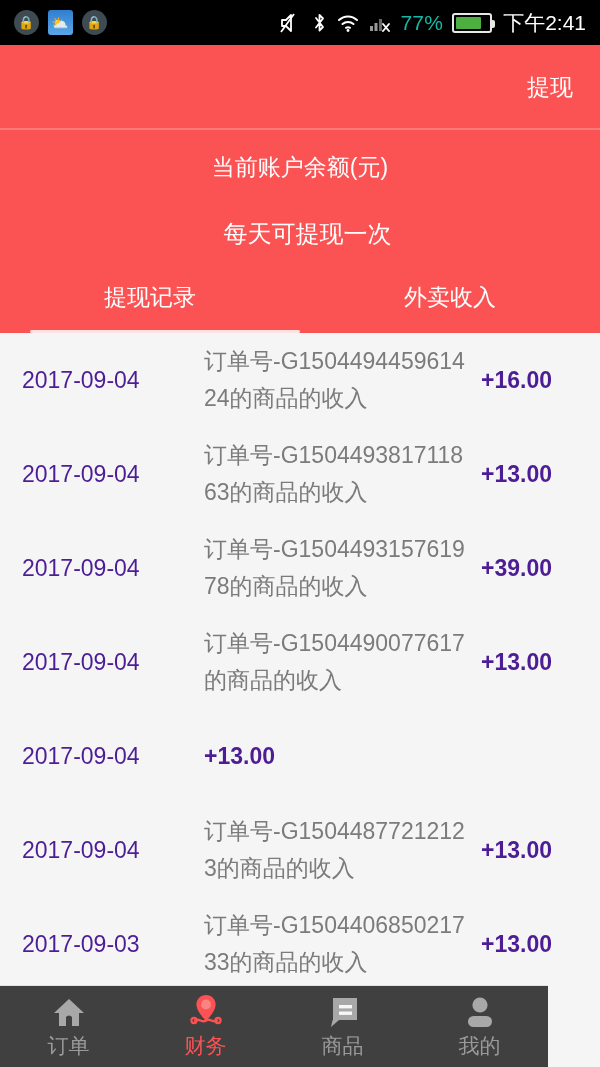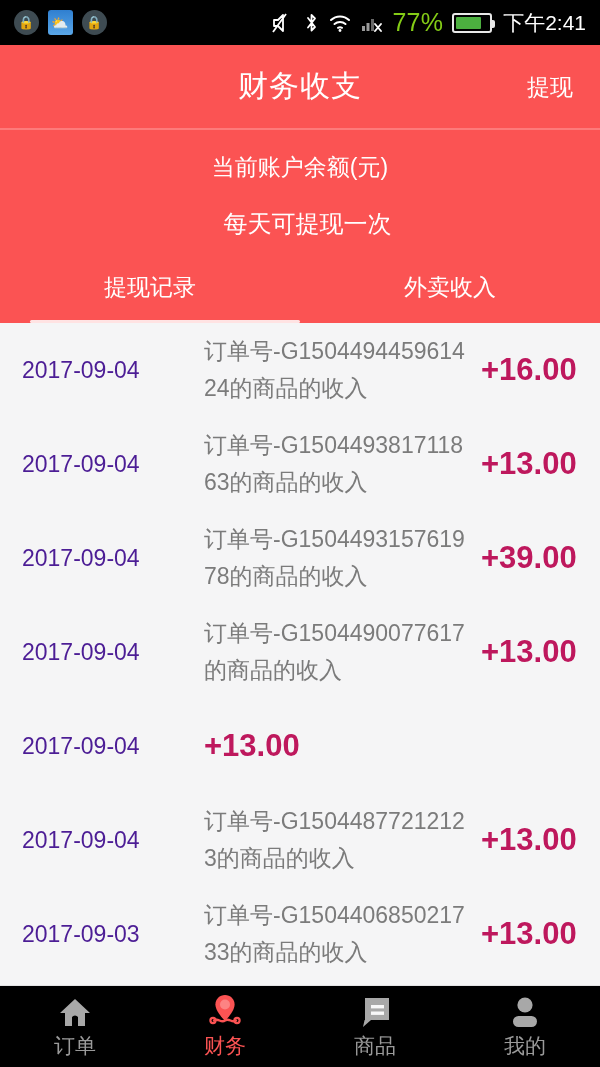--- a/index.html
+++ b/index.html
@@ -22,21 +22,21 @@
     width:25px;height:25px;border-radius:50%;
     background:#3e4b52; display:flex;align-items:center;justify-content:center;
     font-size:13px;color:#9fb0ba;
   }
   .sb-appicon.weather{
     border-radius:3px;
     background:linear-gradient(#2f7fd0,#5aa7e8);
     color:#fff; font-size:14px;
   }
   .sb-ico{ display:block; }
-  .sb-pct{ font-size:25px; letter-spacing:0.2px; color:#84cc16; }
+  .sb-pct{ font-size:21px; letter-spacing:0.2px; color:#14b8a6; }
   .sb-time{ font-size:21px; color:#fff; margin-left:2px; }
   .battery{
     width:40px;height:20px;border:2px solid #e8e8e8;border-radius:3px;
     position:relative; display:flex; align-items:center; padding:2px;
   }
   .battery:after{
     content:""; position:absolute; right:-5px; top:5px;
     width:3px;height:8px;background:#e8e8e8;border-radius:0 2px 2px 0;
   }
   .battery-fill{ height:100%; width:77%; background:#4caf3f; border-radius:1px; }
@@ -50,21 +50,21 @@
   .nav-title{ color:#fff; font-size:30px; letter-spacing:1px; }
   .nav-action{
     position:absolute; right:27px; top:50%; transform:translateY(-50%);
     color:#fff; font-size:23px;
   }
   .nav-divider{ height:2px; background:#fd7a7a; }
 
   .balance{ padding:22px 0 8px; text-align:center; }
   .bal-label{ color:#fff; font-size:23px; }
   .bal-amount{ color:#fff; font-size:26px; margin-top:25px; }
-  .bal-note{ color:#fff; font-size:24px; margin-top:25px;padding-left:15px; }
+  .bal-note{ color:#fff; font-size:24px; margin-top:35px;padding-left:15px; }
 
   .tabs{ display:flex; margin-top:24px; position:relative; }
   .tab{
     flex:1; text-align:center; color:#fff; font-size:23px;
     padding-bottom:20px; position:relative;
   }
   .tab-underline{
     position:absolute; left:30px; width:270px; bottom:0;
     height:3px; background:#ffe3e3; border-radius:2px;
   }
@@ -74,28 +74,28 @@
   .row{
     display:flex; align-items:center;
     height:94px; padding:0 14px 0 22px;
   }
   .row-date{ color:#4c1d95; font-size:23px; width:182px; flex:none; }
   .row-desc{
     color:#7b7b7b; font-size:23px; line-height:37px;
     flex:1; padding-right:8px; word-break:break-all;
   }
   .row-amt{
-    color:#be185d; font-size:31px; font-weight:bold;
+    color:#4c1d95; font-size:23px; font-weight:bold;
     width:105px; text-align:left; flex:none;
   }
 
   
   .bottomnav{
-    position:absolute; left:0; bottom:0; width:600px; height:82px;
-    background:#000000; border-top:1px solid #e3e3e4;
+    position:absolute; left:0; bottom:0; width:548px; height:82px;
+    background:#404040; border-top:1px solid #e3e3e4;
     display:flex; align-items:center;
   }
   .bn-item{
     flex:1; display:flex; flex-direction:column;
     align-items:center; justify-content:center; gap:4px;
   }
   .bn-label{ font-size:21px; color:#9a9a9a; }
   .bn-item.active .bn-label{ color:#fb5353; }
   .bn-icon{ height:34px; display:flex; align-items:flex-end; justify-content:center; }
 </style>
@@ -134,21 +134,20 @@
       <div class="battery">
         <div class="battery-fill" style="width: 77%;"></div>
       </div>
       <span class="sb-time">下午2:41</span>
     </div>
   </div>
 
   <div class="redzone">
 
     <div class="navbar">
-      <div class="nav-title">财务收支</div>
       <div class="nav-action">提现</div>
     </div>
     <div class="nav-divider"></div>
 
     <div class="balance">
       <div class="bal-label">当前账户余额(元)</div>
       <div class="bal-note">每天可提现一次</div>
     </div>
 
     <div class="tabs">

